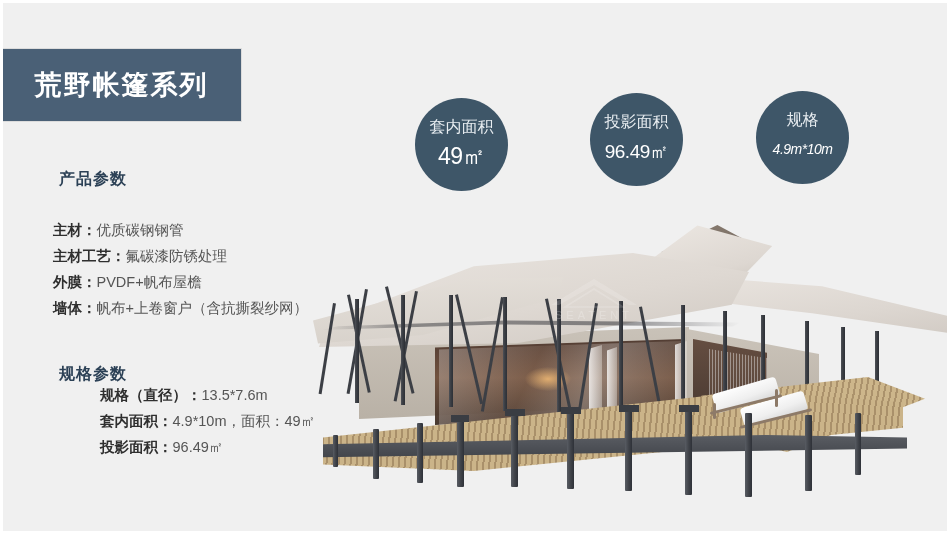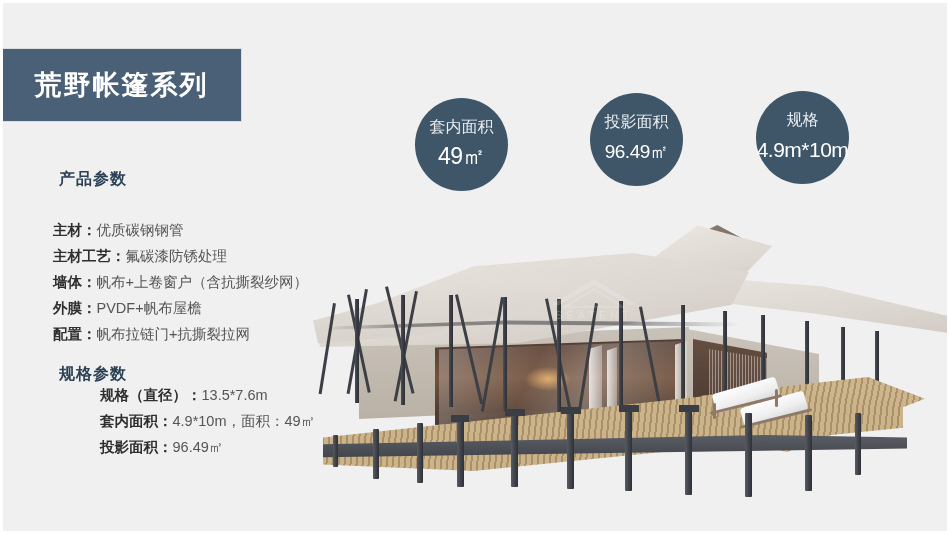--- a/index.html
+++ b/index.html
@@ -56,21 +56,21 @@
     display:flex;flex-direction:column;align-items:center;justify-content:center;
     color:#ffffff;
   }
   .stat-circle .stat-label{
     font-size:16px;color:#e8edf1;line-height:16px;white-space:nowrap;
     margin-bottom:1px;
   }
   .stat-circle .stat-value{
     font-size:23px;line-height:27px;white-space:nowrap;letter-spacing:-0.5px;margin-top:7px;
   }
-  .stat-circle.small-value .stat-value{font-size:21px;}
+  .stat-circle.small-value .stat-value{font-size:14px;font-style:italic;}
   .stat-circle.mid-value .stat-value{font-size:19px;}
   #circle-0{left:412px;top:95px;}
   #circle-1{left:587px;top:90px;}
   #circle-2{left:753px;top:88px;}
 
   
   #render-scene{
     position:absolute;left:286px;top:196px;width:664px;height:338px;
     overflow:hidden;
   }
@@ -209,27 +209,24 @@
   <div class="section-heading" id="heading-product">产品参数</div>
 
   <div class="param-list" id="product-list">
     <div class="param-row">
       <span class="param-label">主材：</span><span class="param-value">优质碳钢钢管</span>
     </div>
     <div class="param-row">
       <span class="param-label">主材工艺：</span><span class="param-value">氟碳漆防锈处理</span>
     </div>
     <div class="param-row">
+      <span class="param-label">外膜：</span><span class="param-value">PVDF+帆布屋檐</span>
+    </div>
+    <div class="param-row">
       <span class="param-label">墙体：</span><span class="param-value">帆布+上卷窗户（含抗撕裂纱网）</span>
-    </div>
-    <div class="param-row">
-      <span class="param-label">外膜：</span><span class="param-value">PVDF+帆布屋檐</span>
-    </div>
-    <div class="param-row">
-      <span class="param-label">配置：</span><span class="param-value">帆布拉链门+抗撕裂拉网</span>
     </div>
   </div>
 
   <div class="section-heading" id="heading-spec">规格参数</div>
 
   <div class="param-list" id="spec-list">
     <div class="param-row">
       <span class="param-label">规格（直径）：</span><span class="param-value">13.5*7.6m</span>
     </div>
     <div class="param-row">

